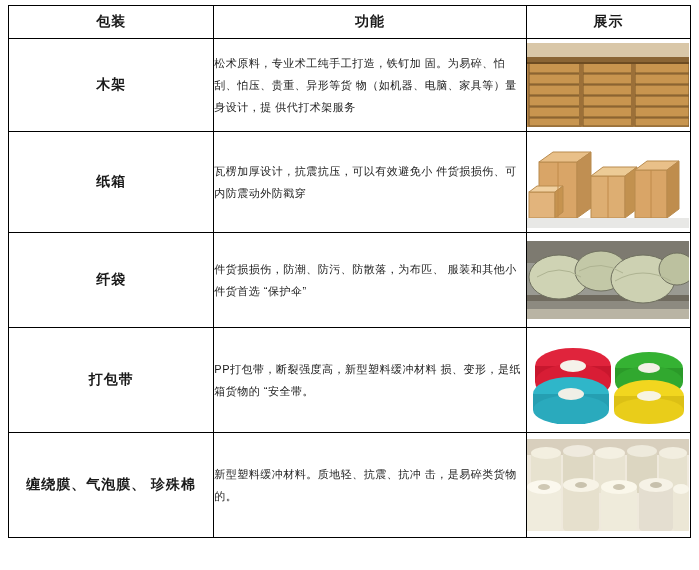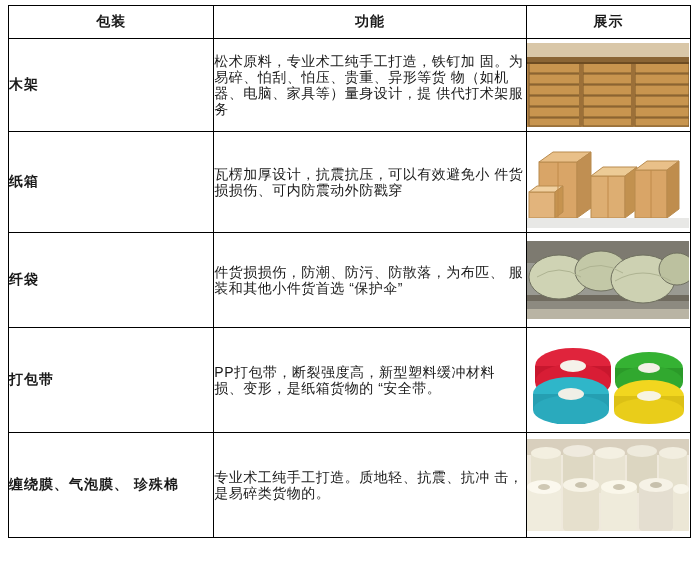--- a/index.html
+++ b/index.html
@@ -38,30 +38,30 @@
   col.c3 { width: 164px; }
 
   thead th {
     height: 32px;
     font-size: 14px;
     font-weight: bold;
     text-align: center;
     letter-spacing: 1px;
   }
   .cat-cell {
-    text-align: left;
+    text-align: center;
     font-size: 14px;
     font-weight: bold;
     letter-spacing: 1px;
     padding: 4px 6px;
     border-radius: 20px;
   }
   .desc-cell {
-    font-size: 14px;
-    line-height: 16px;
+    font-size: 11px;
+    line-height: 22px;
     padding: 8px 10px 8px 10px;
     text-align: left;
     letter-spacing: 0.5px;
   }
   .img-cell {
     padding: 0;
     text-align: center;
     vertical-align: middle;
   }
   .thumb {
@@ -246,21 +246,21 @@
                 <ellipse cx="122" cy="75" rx="35" ry="13" fill="#e9cd1a"></ellipse>
                 <ellipse cx="122" cy="60" rx="12" ry="5" fill="#f7f4e2"></ellipse>
               </g>
             </svg>
           </div>
         </td>
       </tr>
 
       <tr class="row-film">
         <td class="cat-cell">缠绕膜、气泡膜、 珍殊棉</td>
-        <td class="desc-cell">专业术工纯手工打造。质地轻、抗震、抗冲 击，是易碎类货物的。</td>
+        <td class="desc-cell">新型塑料缓冲材料。质地轻、抗震、抗冲 击，是易碎类货物的。</td>
         <td class="img-cell">
           <div class="thumb">
             <svg width="162" height="92" viewBox="0 0 162 92" preserveAspectRatio="none">
               <rect x="0" y="0" width="162" height="92" fill="#efe9dc"></rect>
               <rect x="0" y="0" width="162" height="16" fill="#d8cfbd"></rect>
 
               <g>
                 <rect x="4" y="14" width="30" height="40" rx="3" fill="#e7e2cf"></rect>
                 <ellipse cx="19" cy="14" rx="15" ry="6" fill="#f3efe0"></ellipse>
                 <rect x="36" y="12" width="30" height="42" rx="3" fill="#ded8c3"></rect>

